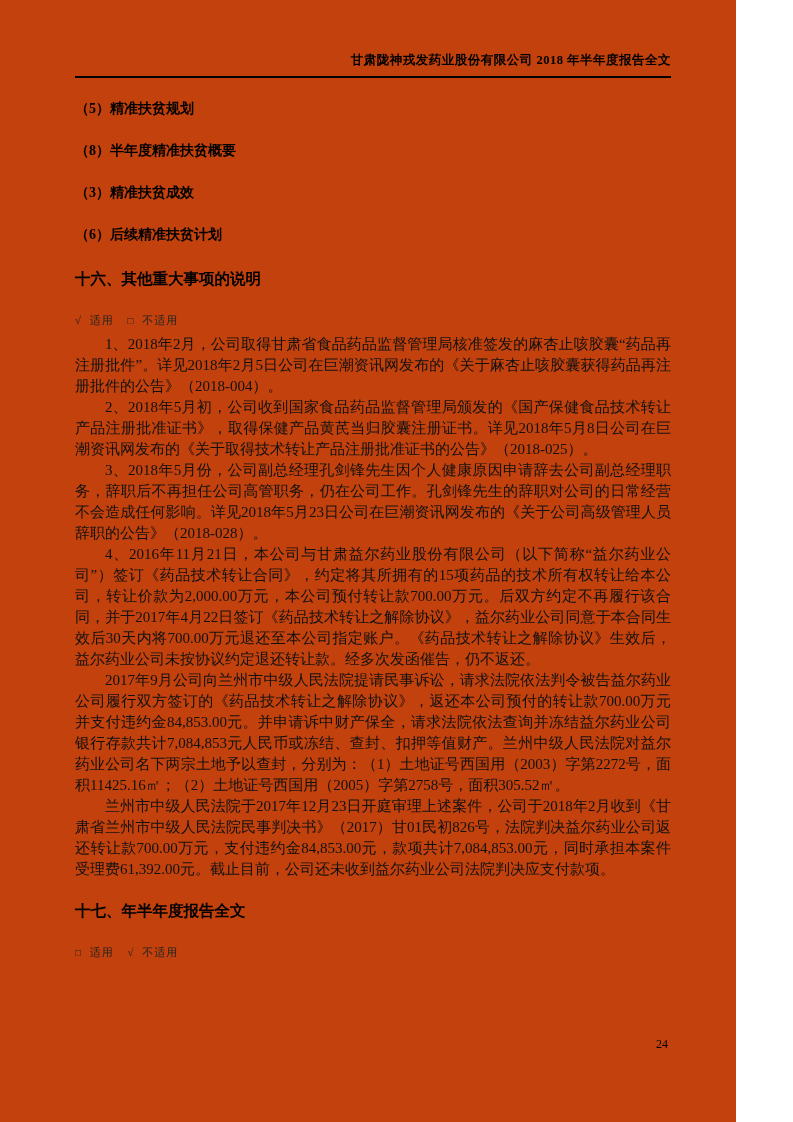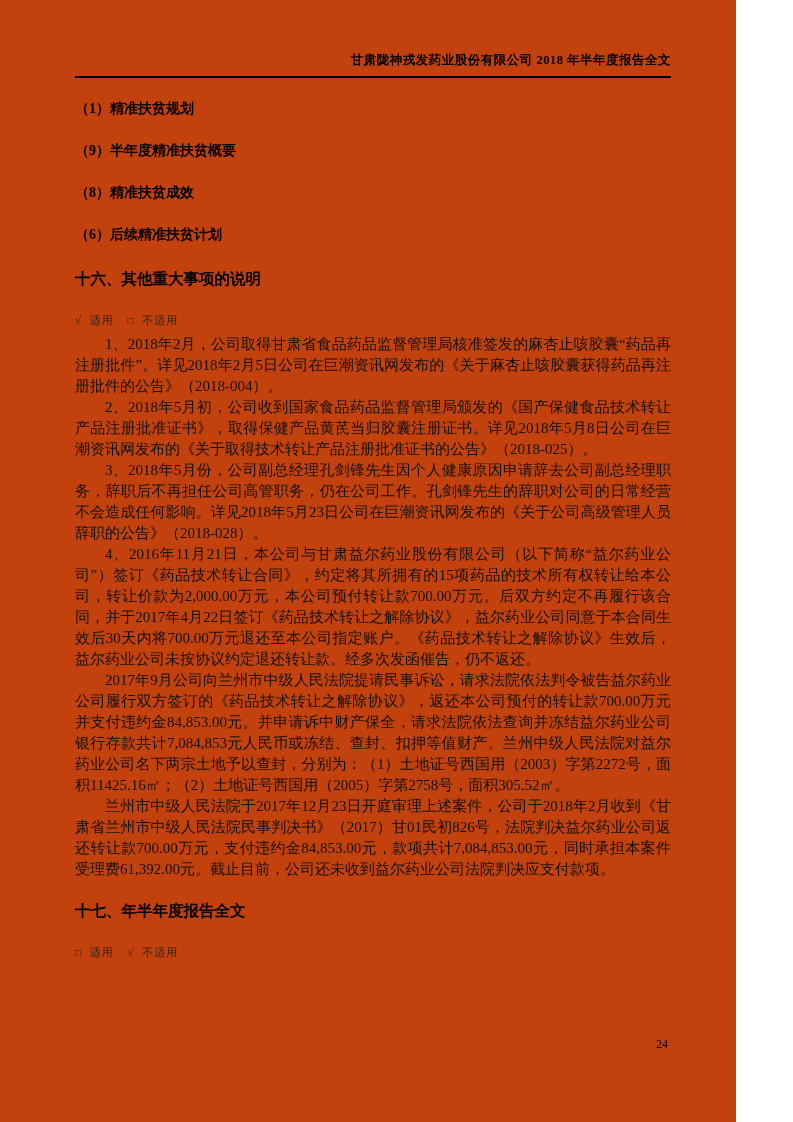--- a/index.html
+++ b/index.html
@@ -99,23 +99,23 @@
 <body>
 
 <div class="page">
 
   <div class="header">
     <span>甘肃陇神戎发药业股份有限公司 2018 年半年度报告全文</span>
   </div>
 
   <div class="content">
 
-    <div class="toc-item first">（1）精准扶贫规划</div>
-    <div class="toc-item">（9）半年度精准扶贫概要</div>
-    <div class="toc-item">（8）精准扶贫成效</div>
+    <div class="toc-item first">（5）精准扶贫规划</div>
+    <div class="toc-item">（8）半年度精准扶贫概要</div>
+    <div class="toc-item">（3）精准扶贫成效</div>
     <div class="toc-item">（6）后续精准扶贫计划</div>
 
     <h2 class="section-title">十六、其他重大事项的说明</h2>
 
     <div class="applicability">
       <span class="mark">√</span>
       <span class="lbl">适用</span>
       <span class="mark box">□</span>
       <span class="lbl">不适用</span>
     </div>

